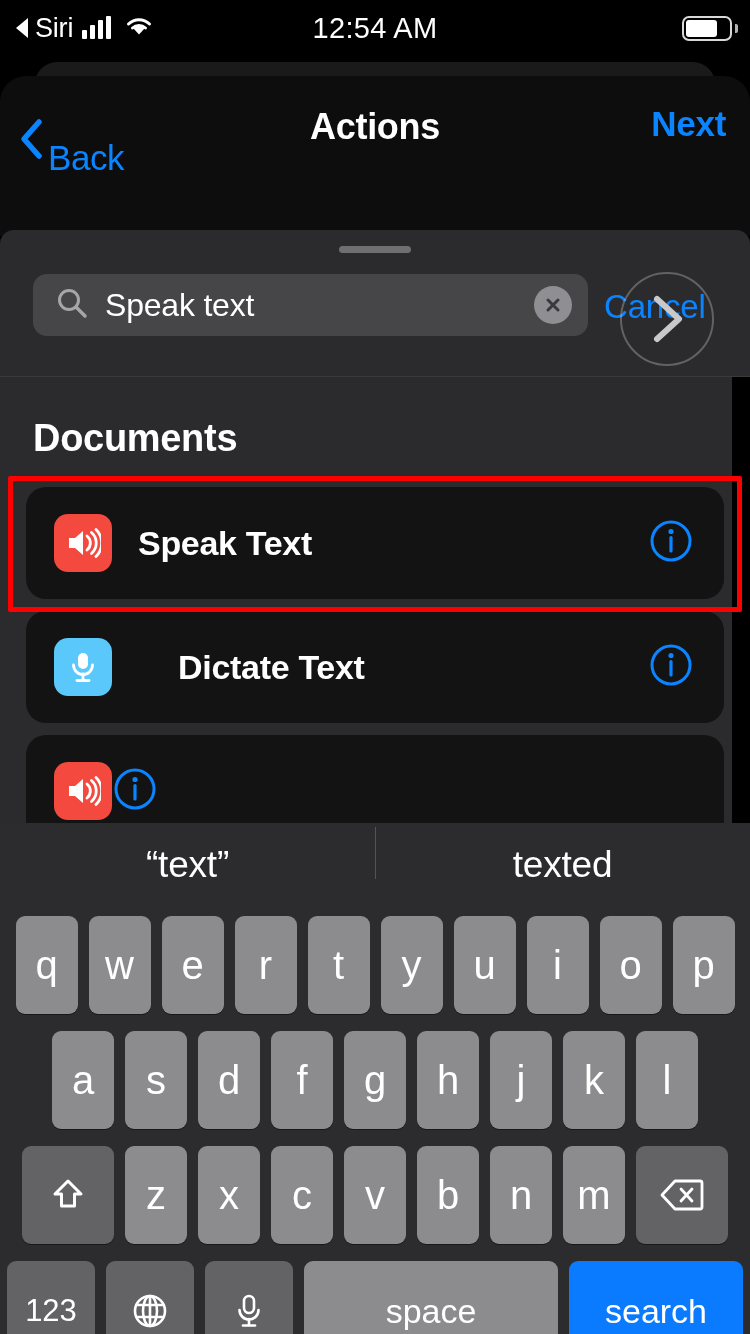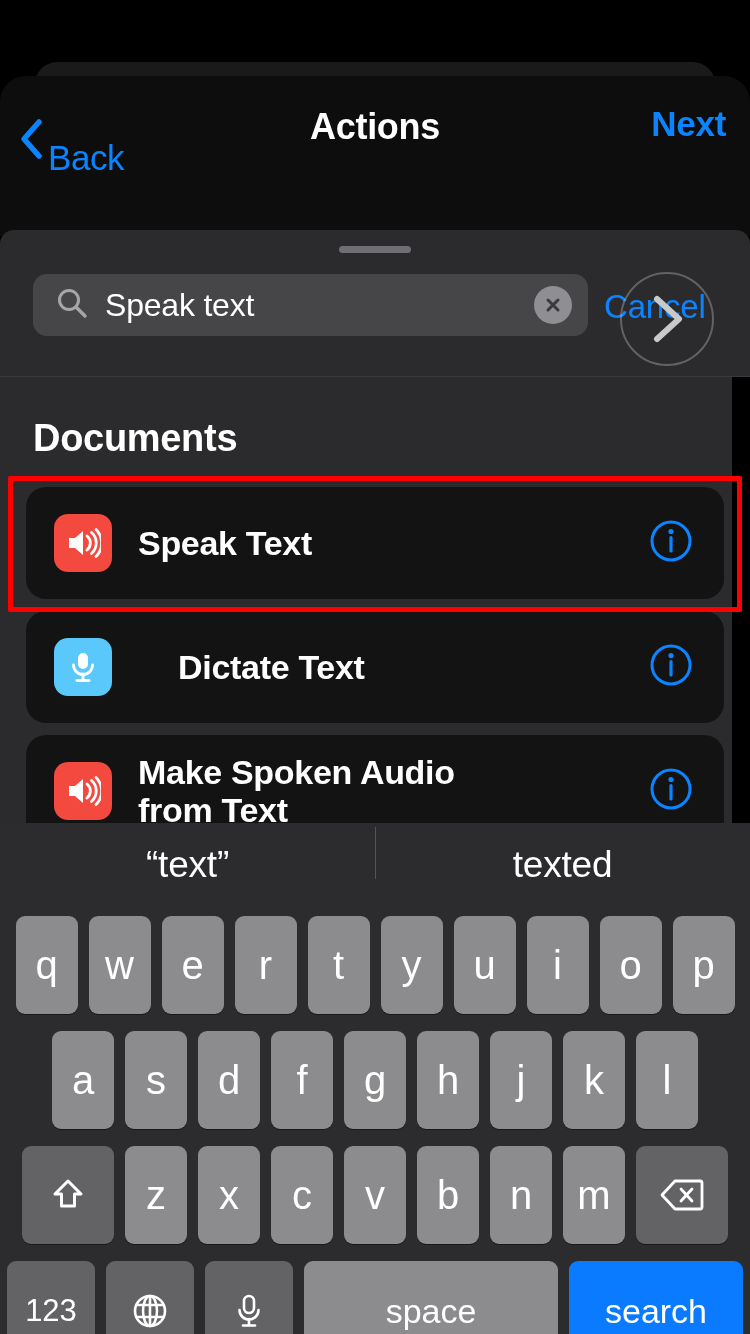--- a/index.html
+++ b/index.html
@@ -178,20 +178,45 @@
   .key.space{ flex:1 1 auto; background:#8c8c8e; font-size:34px; }
   .key.search{ width:174px; background:#0A7BFF; font-size:34px; }
   .krow4{ align-items:center; }
   .krow4 .key{ height:100px; }
 </style>
 </head>
 <body>
 
 <div id="screen">
 
+  <div class="statusbar">
+    <div class="sb-left">
+      <div class="sb-back-tri"></div>
+      <span class="sb-siri">Siri</span>
+      <span class="sb-bars">
+          <i></i>
+          <i></i>
+          <i></i>
+          <i></i>
+        </span>
+      <span class="sb-wifi">
+        <svg width="30" height="22" viewBox="0 0 30 22">
+          <path d="M15 19.5 L9.5 13.5 a8 8 0 0 1 11 0 Z" fill="#fff"></path>
+          <path d="M4.5 9 a15 15 0 0 1 21 0" stroke="#fff" stroke-width="3" fill="none" stroke-linecap="round"></path>
+          <path d="M8.5 13 a9.5 9.5 0 0 1 13 0" stroke="#fff" stroke-width="3" fill="none" stroke-linecap="round"></path>
+        </svg>
+      </span>
+    </div>
+    <div class="sb-time">12:54 AM</div>
+    <div class="sb-batt">
+      <div class="shell"></div>
+        <div class="fill"></div>
+        <div class="nub"></div>
+    </div>
+  </div>
 
   <div class="card-back"></div>
   <div class="card-front"></div>
 
   <div class="navbar">
     <div class="nav-back">
       <span class="nav-chevron">
         <svg width="26" height="44" viewBox="0 0 26 44">
           <path d="M21 5 L6 22 L21 39" stroke="#0A84FF" stroke-width="5.5" fill="none" stroke-linecap="round" stroke-linejoin="round"></path>
         </svg>
@@ -272,22 +297,20 @@
 
     <div class="row r2">
       <span class="row-icon" style="background:#F4493F">
         <svg width="36" height="32" viewBox="0 0 36 32">
           <path d="M4 11 h6 L18 4 v24 L10 21 H4 Z" fill="#fff"></path>
           <path d="M22 9 a9 9 0 0 1 0 14" stroke="#fff" stroke-width="2.8" fill="none" stroke-linecap="round"></path>
           <path d="M26.5 5.5 a14 14 0 0 1 0 21" stroke="#fff" stroke-width="2.8" fill="none" stroke-linecap="round"></path>
           <path d="M31 2.5 a19 19 0 0 1 0 27" stroke="#fff" stroke-width="2.8" fill="none" stroke-linecap="round"></path>
         </svg>
       </span>
-      <span class="row-label">Make Spoken Audio
-from Text</span>
       <span class="info-btn">
         <svg width="46" height="46" viewBox="0 0 46 46">
           <circle cx="23" cy="23" r="19" stroke="#0A84FF" stroke-width="3" fill="none"></circle>
           <circle cx="23" cy="13.5" r="2.6" fill="#0A84FF"></circle>
           <path d="M23 19.5 V33" stroke="#0A84FF" stroke-width="3.2" stroke-linecap="round"></path>
         </svg>
       </span>
     </div>
   </div>
 

